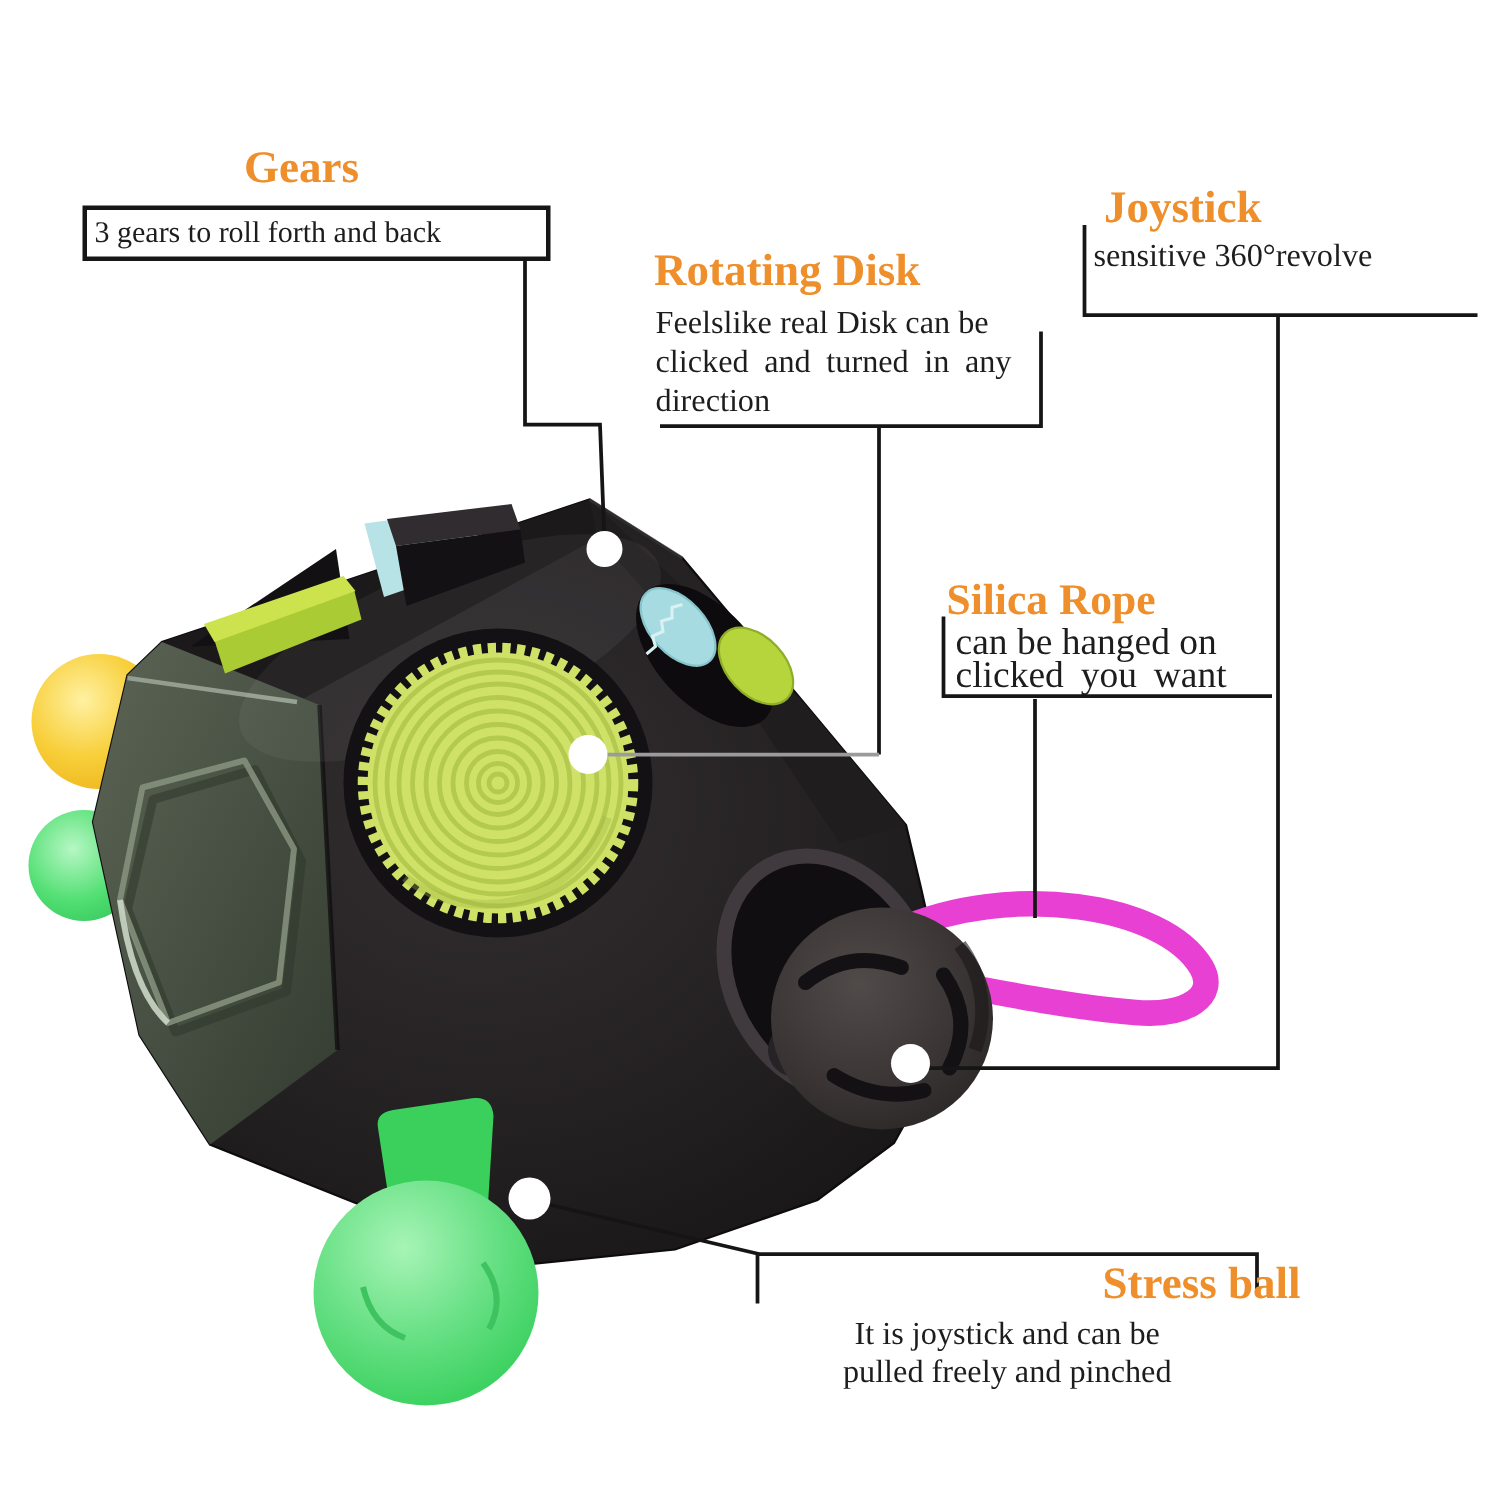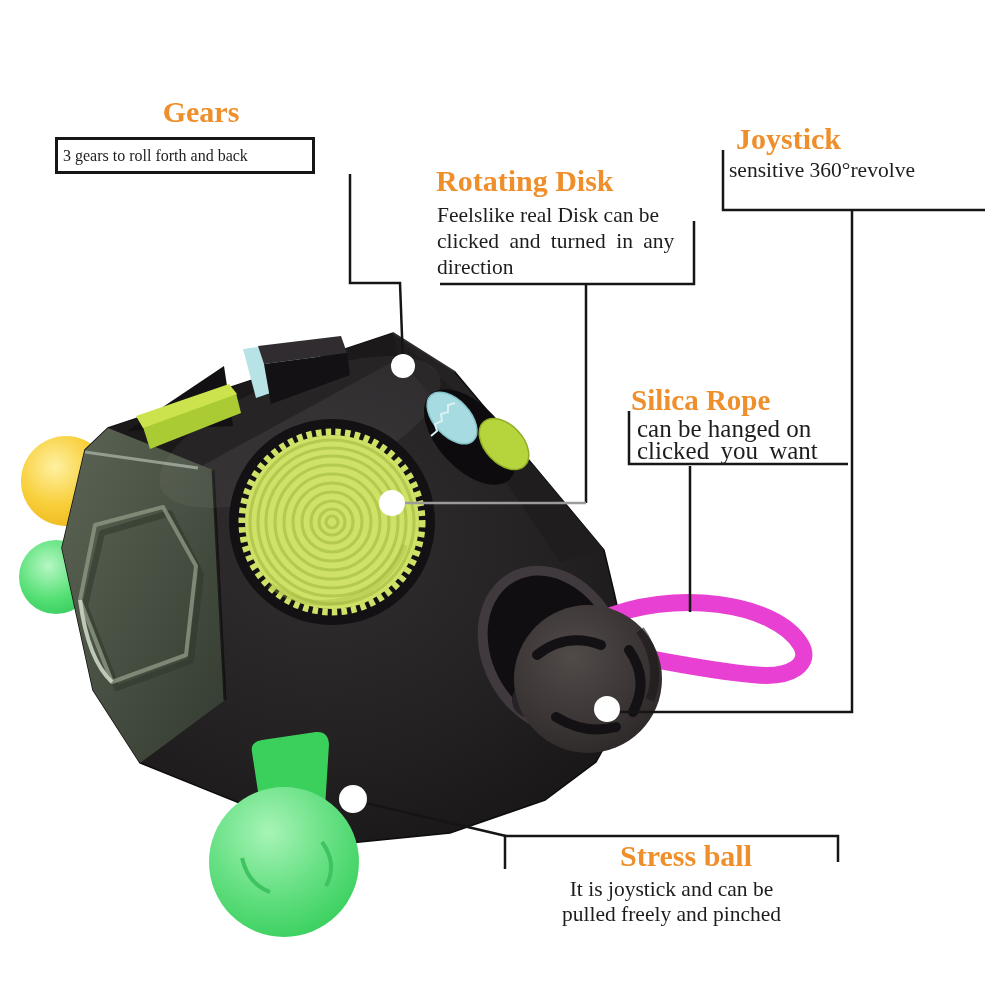--- a/index.html
+++ b/index.html
@@ -2,29 +2,29 @@
 <html><head>
 <meta charset="utf-8">
 <style>
   html,body{margin:0;padding:0;background:#fff;}
   .stage{position:relative;width:1000px;height:1000px;background:#fff;overflow:hidden;
          font-family:Liberation Serif, serif;}
   .stage svg{position:absolute;left:0;top:0;}
   .ann-title{position:absolute;font-weight:bold;color:#ee8f2b;font-size:30px;white-space:nowrap;z-index:3;}
   .ann-body{position:absolute;color:#1d1d1d;font-size:21.5px;z-index:3;white-space:nowrap;}
   #gears-t{left:55px;top:95px;width:292px;text-align:center;}
-  #gears-b{left:55px;top:137px;width:260px;height:37px;border:3px solid #161616;
-           box-sizing:border-box;font-size:16px;line-height:31px;padding-left:5px;}
+  #gears-b{left:55px;top:137px;width:312px;height:37px;border:3px solid #161616;
+           box-sizing:border-box;font-size:20px;line-height:31px;padding-left:5px;}
   #rd-t{left:436px;top:164px;}
   #rd-b{left:437px;top:202px;line-height:26px;}
   #js-t{left:736px;top:122px;}
   #js-b{left:729px;top:158px;line-height:25px;}
   #sr-t{left:631px;top:384px;font-size:29px;}
   #sr-b{left:637px;top:418px;font-size:25px;line-height:22px;}
-  #sb-t{left:505px;top:839px;width:362px;text-align:center;}
+  #sb-t{left:505px;top:839px;width:362px;text-align:right;}
   #sb-b{left:505px;top:877px;width:333px;text-align:center;line-height:25px;}
   .ws{word-spacing:5px;}
 </style>
 </head>
 <body>
 
 <div class="stage">
 
 <svg width="1000" height="1000" viewBox="0 0 1000 1000">
   <defs>

